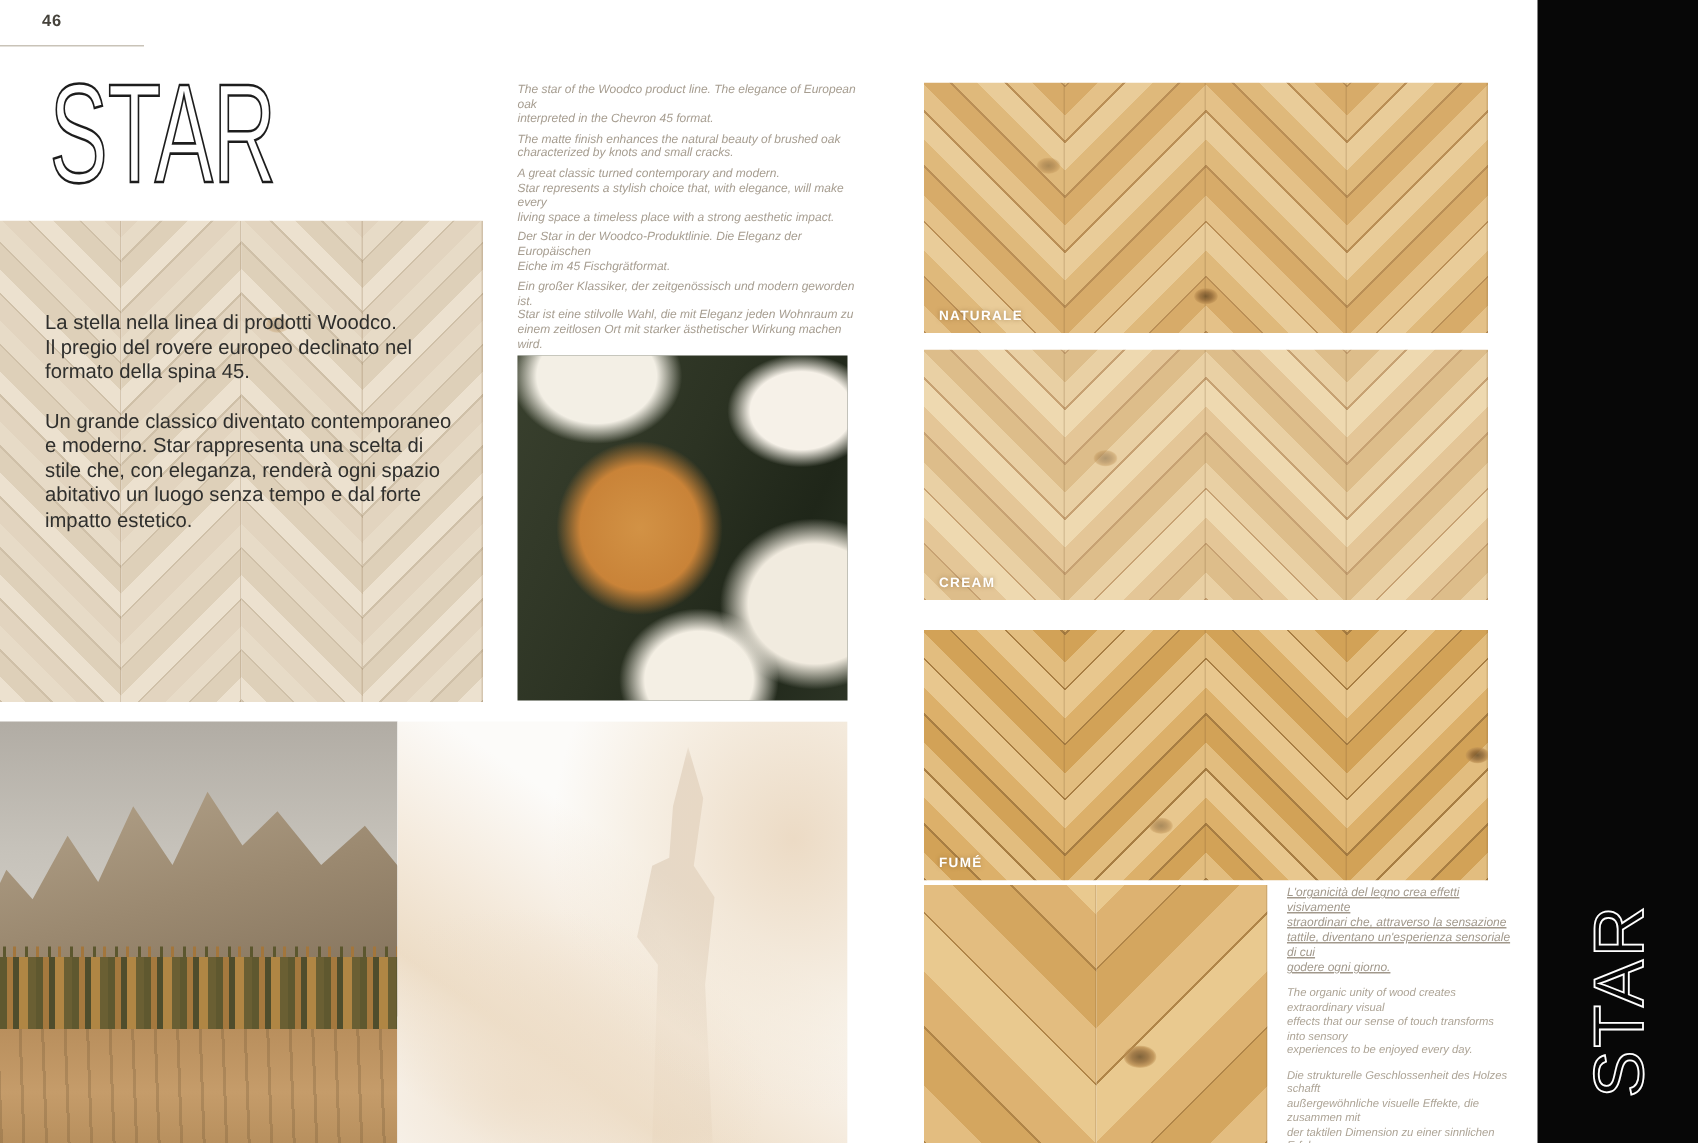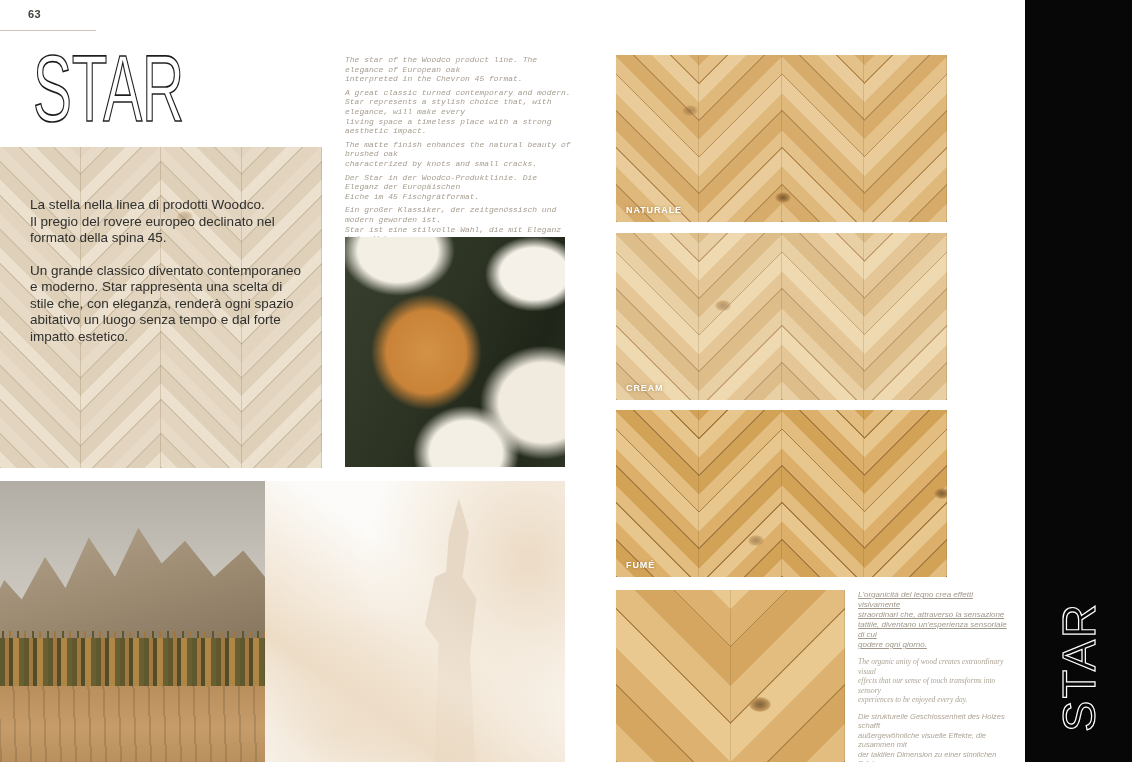--- a/index.html
+++ b/index.html
@@ -55,26 +55,26 @@
   .left-panel {
     position:absolute; left:0; top:147px; width:322px; height:321px;
     --seam:#cfc0a8; --p1:#ece1cf; --p2:#ded0b9; --p3:#e7dbc7; --p4:#e2d4bf; --w:24px;
   }
 
   
   .intro-it {
     position:absolute; left:30px; top:191px; width:295px;
     font-size:13.5px; line-height:16.5px; color:#2f2f2d; z-index:2;
   }
-  .intro-it p { margin:6px 0 16px 0; white-space:pre-line; }
+  .intro-it p { margin:16px 0 16px 0; white-space:pre-line; }
 
   
   .lang-col {
     position:absolute; left:345px; top:55px; width:226px;
-    font-style:italic; color:#a69d90; font-size:8px; line-height:9.6px;font-family:Liberation Mono, monospace;
+    font-style:italic; color:#a69d90; font-size:8px; line-height:9.6px;
   }
   .lang-col p { margin:0 0 4px 0; white-space:pre-line; }
   .lang-col .block-de { margin-top:3px; }
 
   
   .photo-flower {
     position:absolute; left:345px; top:237px; width:220px; height:230px; overflow:hidden;
     background:
       radial-gradient(95px 75px at 24% 6%,  #f3efe5 0%, #f3efe5 42%, rgba(243,239,229,0) 60%),
       radial-gradient(85px 65px at 86% 16%, #f6f1e8 0%, #f6f1e8 40%, rgba(246,241,232,0) 58%),
@@ -120,57 +120,57 @@
       radial-gradient(250px 190px at 28% 88%, rgba(238,222,201,.9) 0%, rgba(238,222,201,0) 65%),
       linear-gradient(215deg, rgba(0,0,0,0) 38%, rgba(243,231,215,.85) 58%, rgba(235,217,192,.9) 74%, rgba(0,0,0,0) 92%);
   }
   .silhouette {
     position:absolute; left:44%; top:6%; width:42%; height:94%;
     background:#b79d82; opacity:.55; filter:blur(5px);
     clip-path:polygon(30% 100%, 33% 55%, 22% 48%, 30% 30%, 39% 28%, 41% 15%, 49% 0%, 57% 13%, 52% 30%, 63% 38%, 58% 60%, 62% 100%);
   }
 
   
-  .sample { position:absolute; left:616px; width:331px; height:167px; overflow:hidden; }
+  .sample { position:absolute; left:616px; width:376px; height:167px; overflow:hidden; }
   .s-naturale { top:55px;  --seam:#ba8f56; --p1:#e4c188; --p2:#d7ab69; --p3:#dfb97b; --p4:#e9cc99; --w:26px; }
   .s-cream    { top:233px; --seam:#c7a273; --p1:#e9d0a4; --p2:#ddbd8a; --p3:#e4c697; --p4:#eed9b0; --w:26px; }
-  .s-fume     { top:410px; --seam:#a87e43; --p1:#e2bd7f; --p2:#d2a257; --p3:#dcb06a; --p4:#e8c78e; --w:26px; }
+  .s-fume     { top:420px; --seam:#a87e43; --p1:#e2bd7f; --p2:#d2a257; --p3:#dcb06a; --p4:#e8c78e; --w:26px; }
   .s-four     { top:590px; left:616px; width:229px; height:172px;
                 --seam:#b08548; --p1:#e3bd80; --p2:#d4a65f; --p3:#ddb271; --p4:#e9c98f; --w:54px; }
   .sample-label {
     position:absolute; left:10px; bottom:7px; z-index:2;
     color:#ffffff; font-size:9px; font-weight:bold; letter-spacing:.9px;
     text-shadow:0 0 3px rgba(120,85,40,.55);
   }
 
   
   .closing { position:absolute; left:858px; top:590px; width:152px; font-style:italic; }
   .closing p { margin:0 0 7px 0; white-space:pre-line; }
   .closing .it { color:#a1988b; font-size:8px;   line-height:10px;text-decoration:underline; }
-  .closing .en { color:#ada496; font-size:7.5px; line-height:9.5px;font-family:Liberation Serif, serif; }
+  .closing .en { color:#ada496; font-size:7.5px; line-height:9.5px; }
   .closing .de { color:#ada496; font-size:7.5px; line-height:9.5px; }
 
   
   .sidebar { position:absolute; left:1025px; top:0; width:107px; height:762px; background:#070707; }
   .vertical-title {
     position:absolute; left:1025px; top:0; width:107px; height:762px;
     display:flex; align-items:flex-end; justify-content:center;
     padding-bottom:30px; box-sizing:border-box; pointer-events:none;
   }
   .vertical-title span {
     writing-mode:vertical-rl; transform:rotate(180deg);
     font-size:47px; line-height:1; color:#ffffff; font-weight:100; letter-spacing:2px;
   }
 </style>
 </head>
 <body>
 
 <div class="page">
 
-  <div class="pagenum">63</div>
+  <div class="pagenum">46</div>
   <div class="pagenum-rule"></div>
 
   <div class="main-title">STAR</div>
 
   <div class="left-panel">
     <div class="chevron">
         <div class="col"></div>
         <div class="col"></div>
         <div class="col"></div>
         <div class="col"></div>
@@ -186,25 +186,25 @@
 e moderno.  Star rappresenta una scelta di
 stile che, con eleganza, renderà ogni spazio
 abitativo un luogo senza tempo e dal forte
 impatto estetico.</p>
   </div>
 
   <div class="lang-col">
     <div>
       <p>The star of the Woodco product line. The elegance of European oak
 interpreted in the Chevron 45 format.</p>
+      <p>The matte finish enhances the natural beauty of brushed oak
+characterized by knots and small cracks.</p>
       <p>A great classic turned contemporary and modern.
 Star represents a stylish choice that, with elegance, will make every
 living space a timeless place with a strong aesthetic impact.</p>
-      <p>The matte finish enhances the natural beauty of brushed oak
-characterized by knots and small cracks.</p>
     </div>
     <div class="block-de">
       <p>Der Star in der Woodco-Produktlinie. Die Eleganz der Europäischen
 Eiche im 45 Fischgrätformat.</p>
       <p>Ein großer Klassiker, der zeitgenössisch und modern geworden ist.
 Star ist eine stilvolle Wahl, die mit Eleganz jeden Wohnraum zu
 einem zeitlosen Ort mit starker ästhetischer Wirkung machen wird.</p>
       <p>Die matte Oberfläche betont die Natürlichkeit der gebürsteten
 Eiche, die durch Knoten und kleine Risse charakterisiert ist.</p>
     </div>

